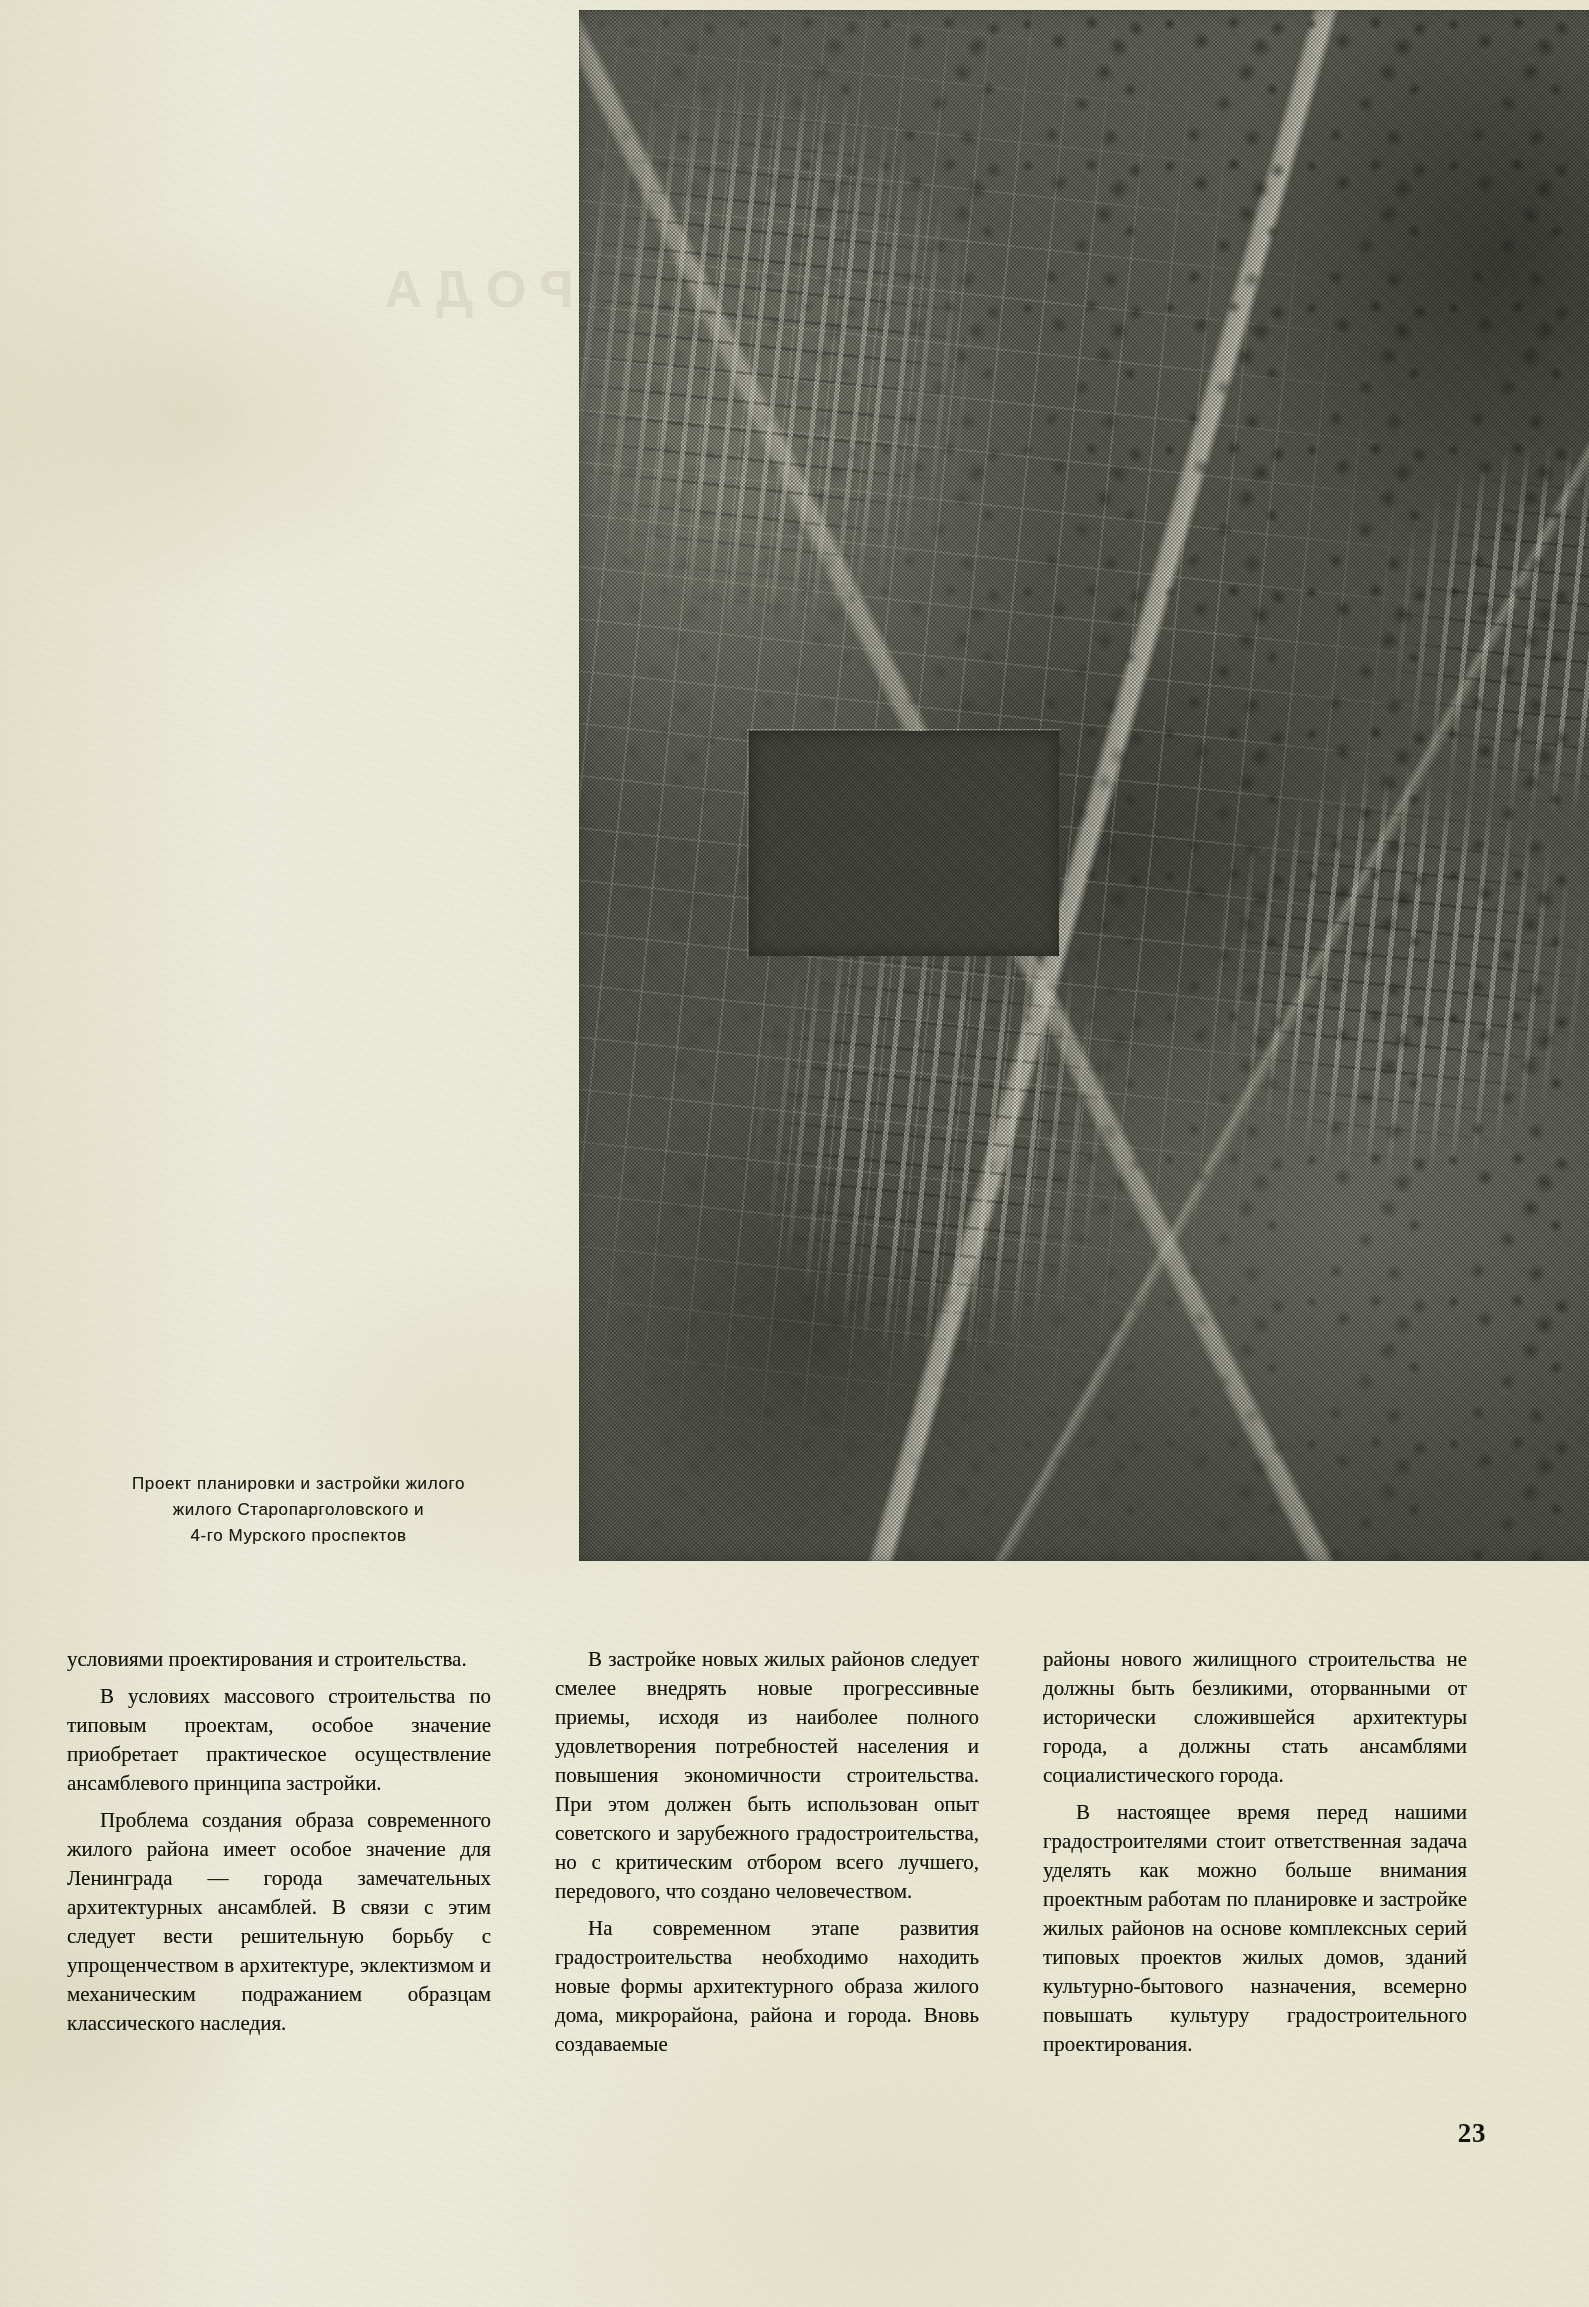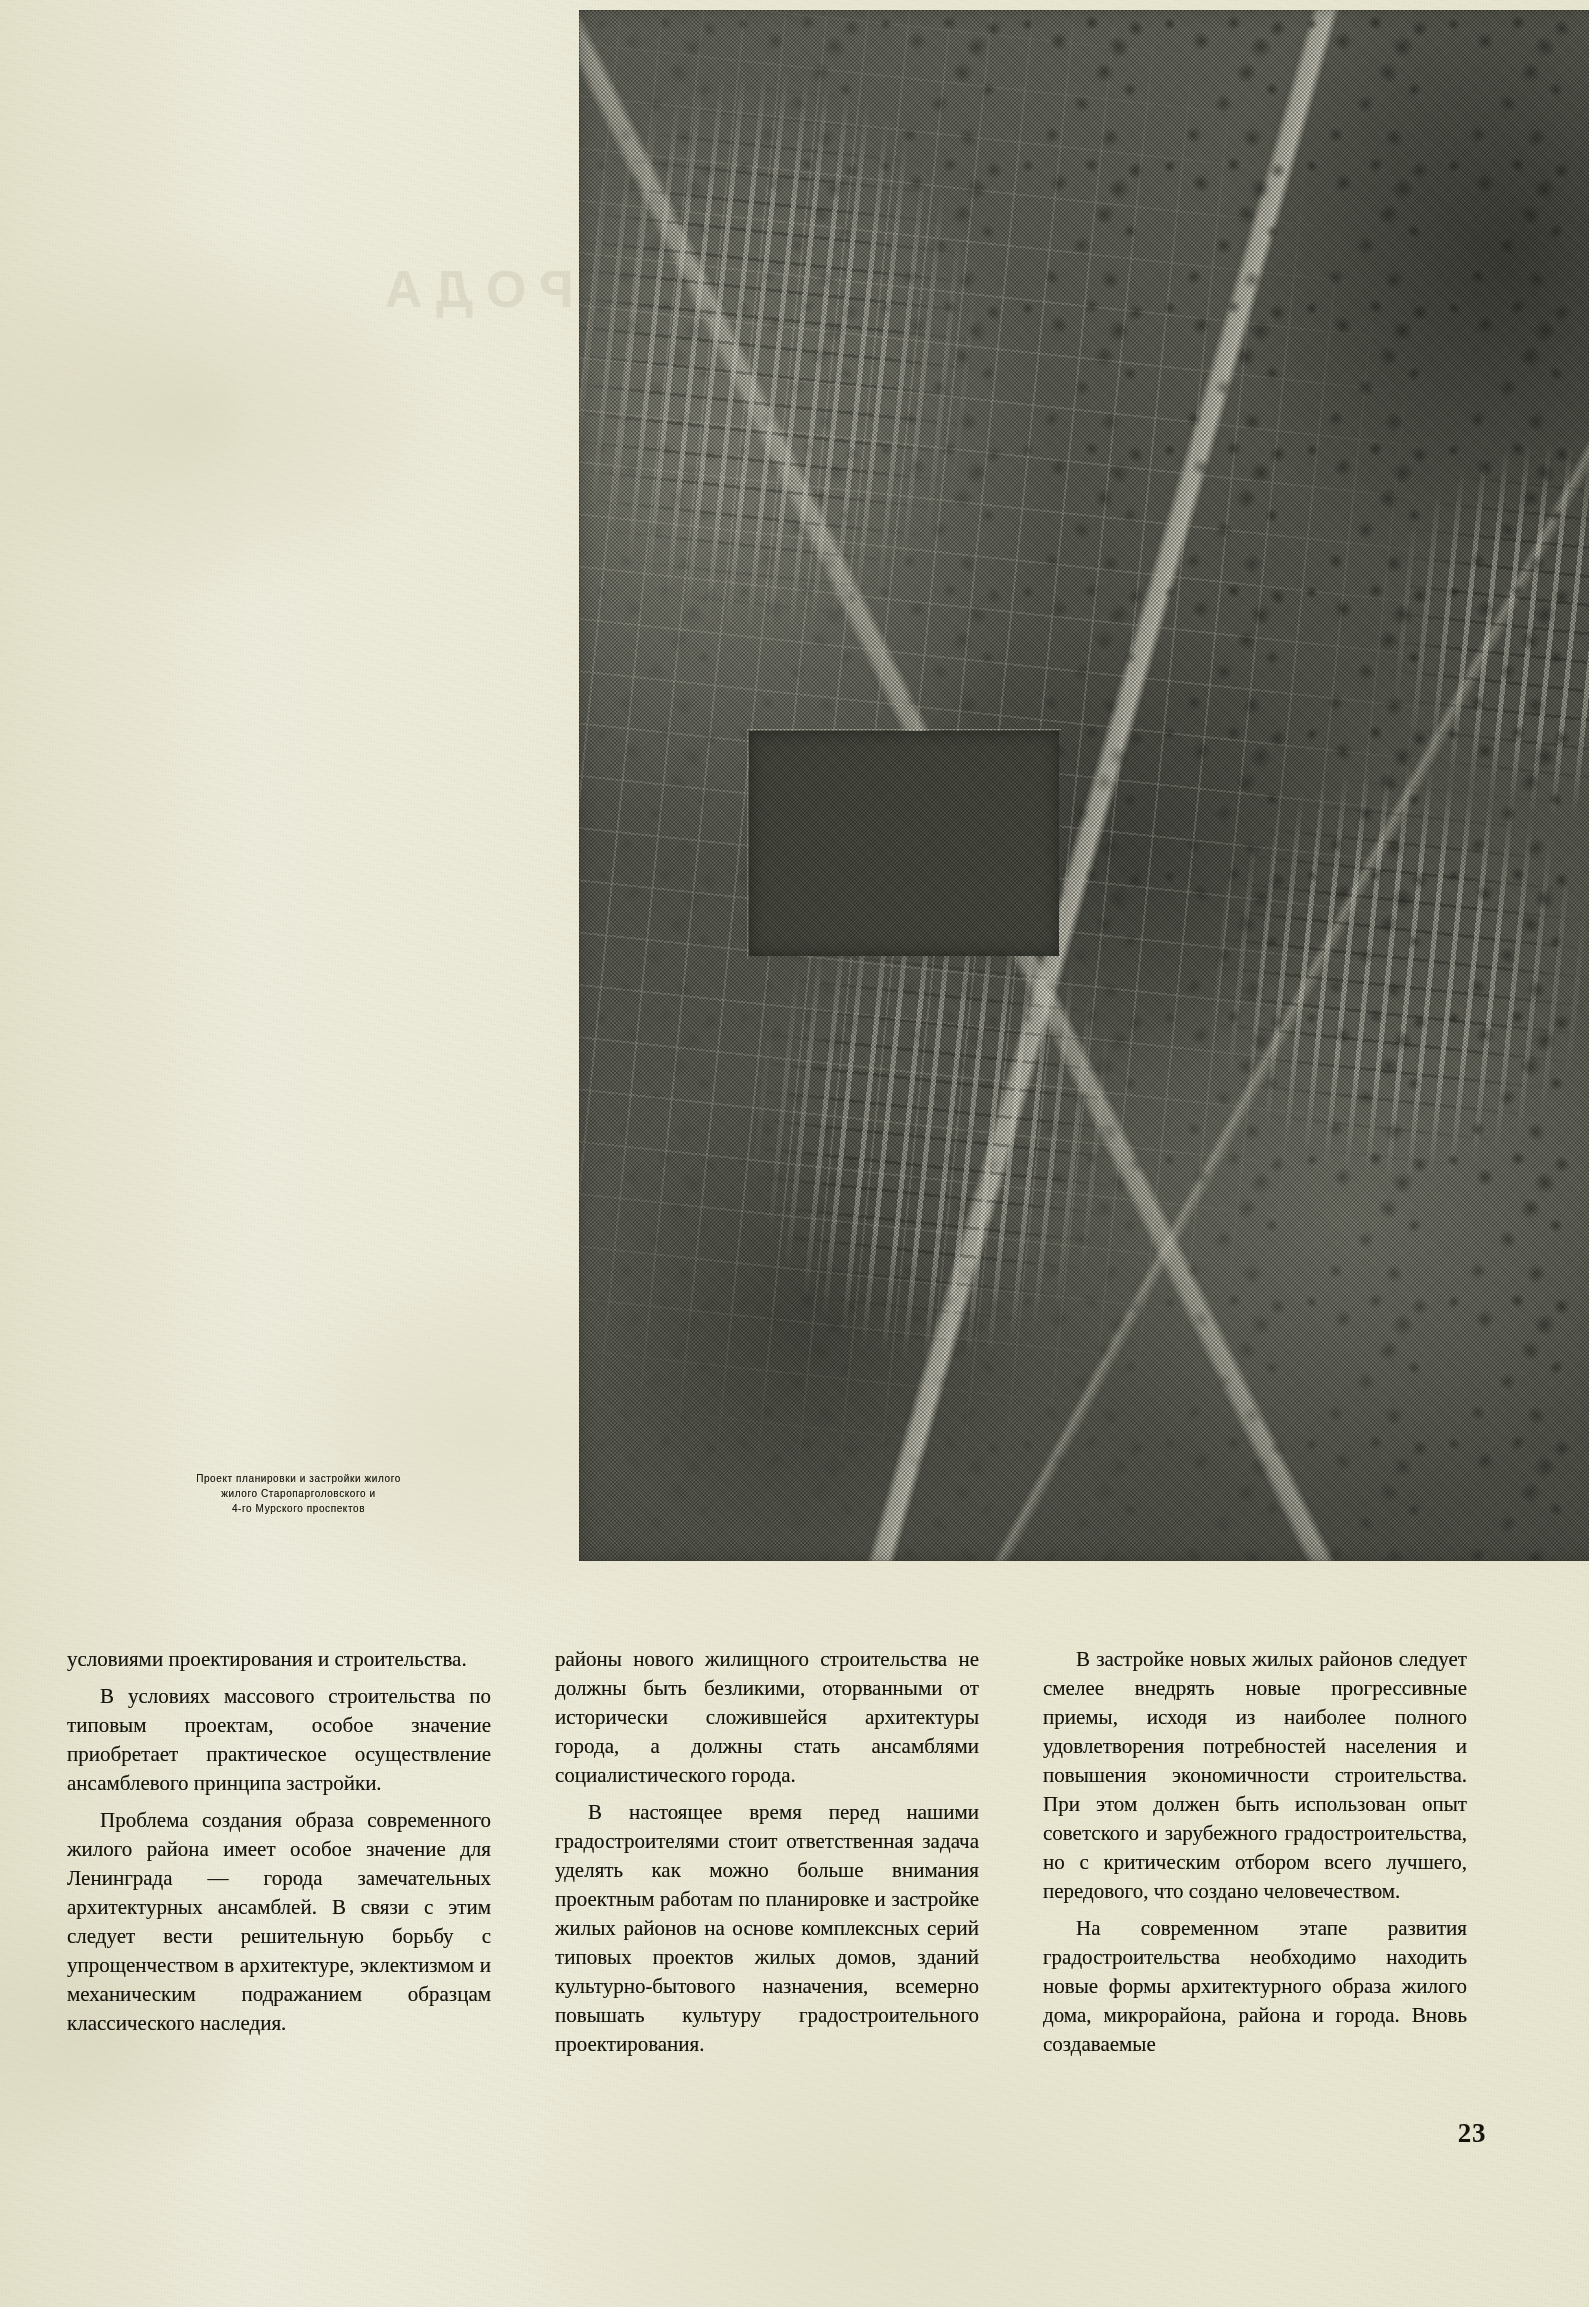--- a/index.html
+++ b/index.html
@@ -174,21 +174,21 @@
   }
 
   
   .caption {
     position: absolute;
     left: 82px;
     top: 1471px;
     width: 433px;
     text-align: center;
     font-family: "Liberation Sans", "DejaVu Sans", sans-serif;
-    font-size: 10px;
+    font-size: 17px;
     line-height: 1.52;
     letter-spacing: 0.6px;
     color: #1b1b12;
   }
   .caption div { white-space: nowrap; }
 
   
   .columns {
     position: absolute;
     left: 59px;
@@ -286,28 +286,28 @@
 
   <div class="columns">
 
     <div class="col">
       <p class="no-indent">условиями проектирования и строительства.</p>
       <p>В условиях массового строительства по типовым проектам, особое значение приобретает практическое осуществление ансамблевого принципа застройки.</p>
       <p>Проблема создания образа современного жилого района имеет особое значение для Ленинграда — города замечательных архитектурных ансамблей. В связи с этим следует вести решительную борьбу с упрощенчеством в архитектуре, эклектизмом и механическим подражанием образцам классического наследия.</p>
     </div>
 
     <div class="col">
+      <p>В застройке новых жилых районов следует смелее внедрять новые прогрессивные приемы, исходя из наиболее полного удовлетворения потребностей населения и повышения экономичности строительства. При этом должен быть использован опыт советского и зарубежного градостроительства, но с критическим отбором всего лучшего, передового, что создано человечеством.</p>
+      <p>На современном этапе развития градостроительства необходимо находить новые формы архитектурного образа жилого дома, микрорайона, района и города. Вновь создаваемые</p>
+    </div>
+
+    <div class="col">
       <p class="no-indent">районы нового жилищного строительства не должны быть безликими, оторванными от исторически сложившейся архитектуры города, а должны стать ансамблями социалистического города.</p>
       <p>В настоящее время перед нашими градостроителями стоит ответственная задача уделять как можно больше внимания проектным работам по планировке и застройке жилых районов на основе комплексных серий типовых проектов жилых домов, зданий культурно-бытового назначения, всемерно повышать культуру градостроительного проектирования.</p>
     </div>
 
-    <div class="col">
-      <p>В застройке новых жилых районов следует смелее внедрять новые прогрессивные приемы, исходя из наиболее полного удовлетворения потребностей населения и повышения экономичности строительства. При этом должен быть использован опыт советского и зарубежного градостроительства, но с критическим отбором всего лучшего, передового, что создано человечеством.</p>
-      <p>На современном этапе развития градостроительства необходимо находить новые формы архитектурного образа жилого дома, микрорайона, района и города. Вновь создаваемые</p>
-    </div>
-
   </div>
 
   <div class="folio">23</div>
 
   <div class="speckles"></div>
 </div>
 
 
 </body></html>

